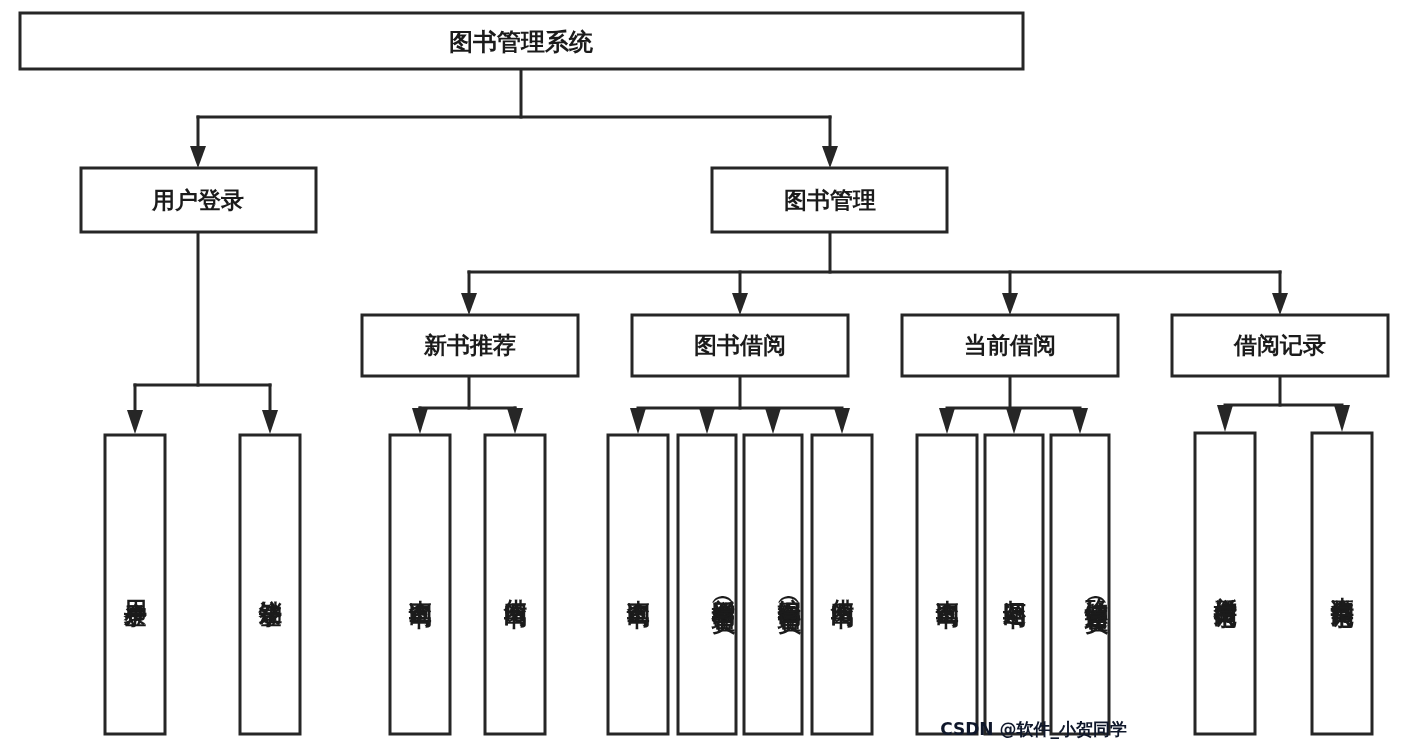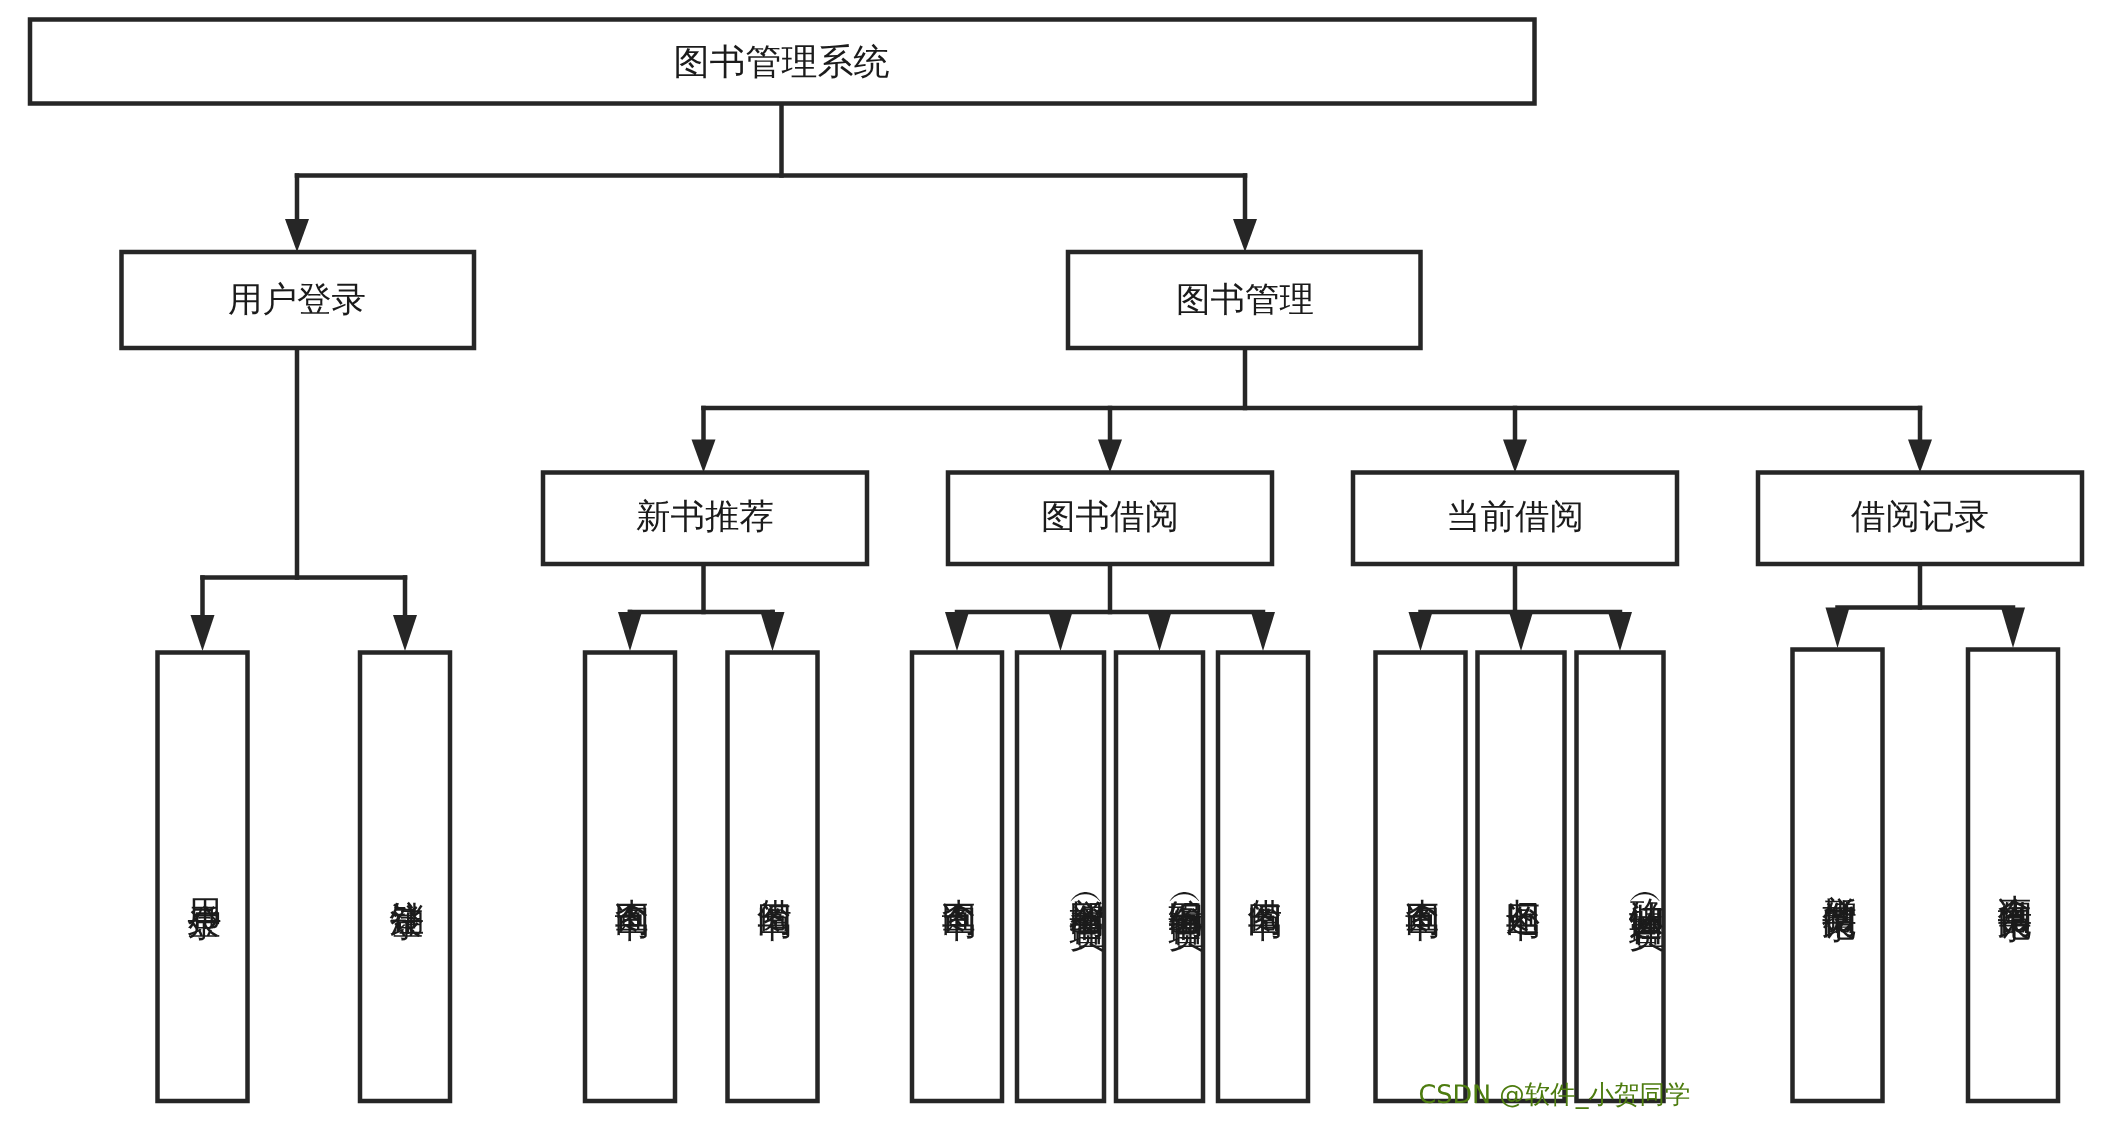--- a/index.html
+++ b/index.html
@@ -11,20 +11,21 @@
     width: 1405px;
     height: 747px;
     font-family: "DejaVu Sans", "Liberation Sans", sans-serif;
     overflow: hidden;
   }
   #diagram-root {
     position: relative;
     width: 1135px;
     height: 747px;
     background: #ffffff;
+    font-weight: bold;
   }
   svg#tree-svg {
     position: absolute;
     left: 0;
     top: 0;
     width: 1405px;
     height: 747px;
   }
   .node-box {
     fill: #ffffff;
@@ -69,21 +70,21 @@
   }
   .vlabel.center-v {
     align-items: center;
   }
   .watermark {
     position: absolute;
     right: 8px;
     bottom: 6px;
     font-family: "DejaVu Sans", "Liberation Sans", sans-serif;
     font-size: 17px;
-    color: #4d7c0f;
+    color: #0f172a;
     white-space: nowrap;
     user-select: none;
   }
 </style>
 </head>
 <body>
 
 <div id="diagram-root">
 
   <svg id="tree-svg" viewBox="0 0 1405 747">

